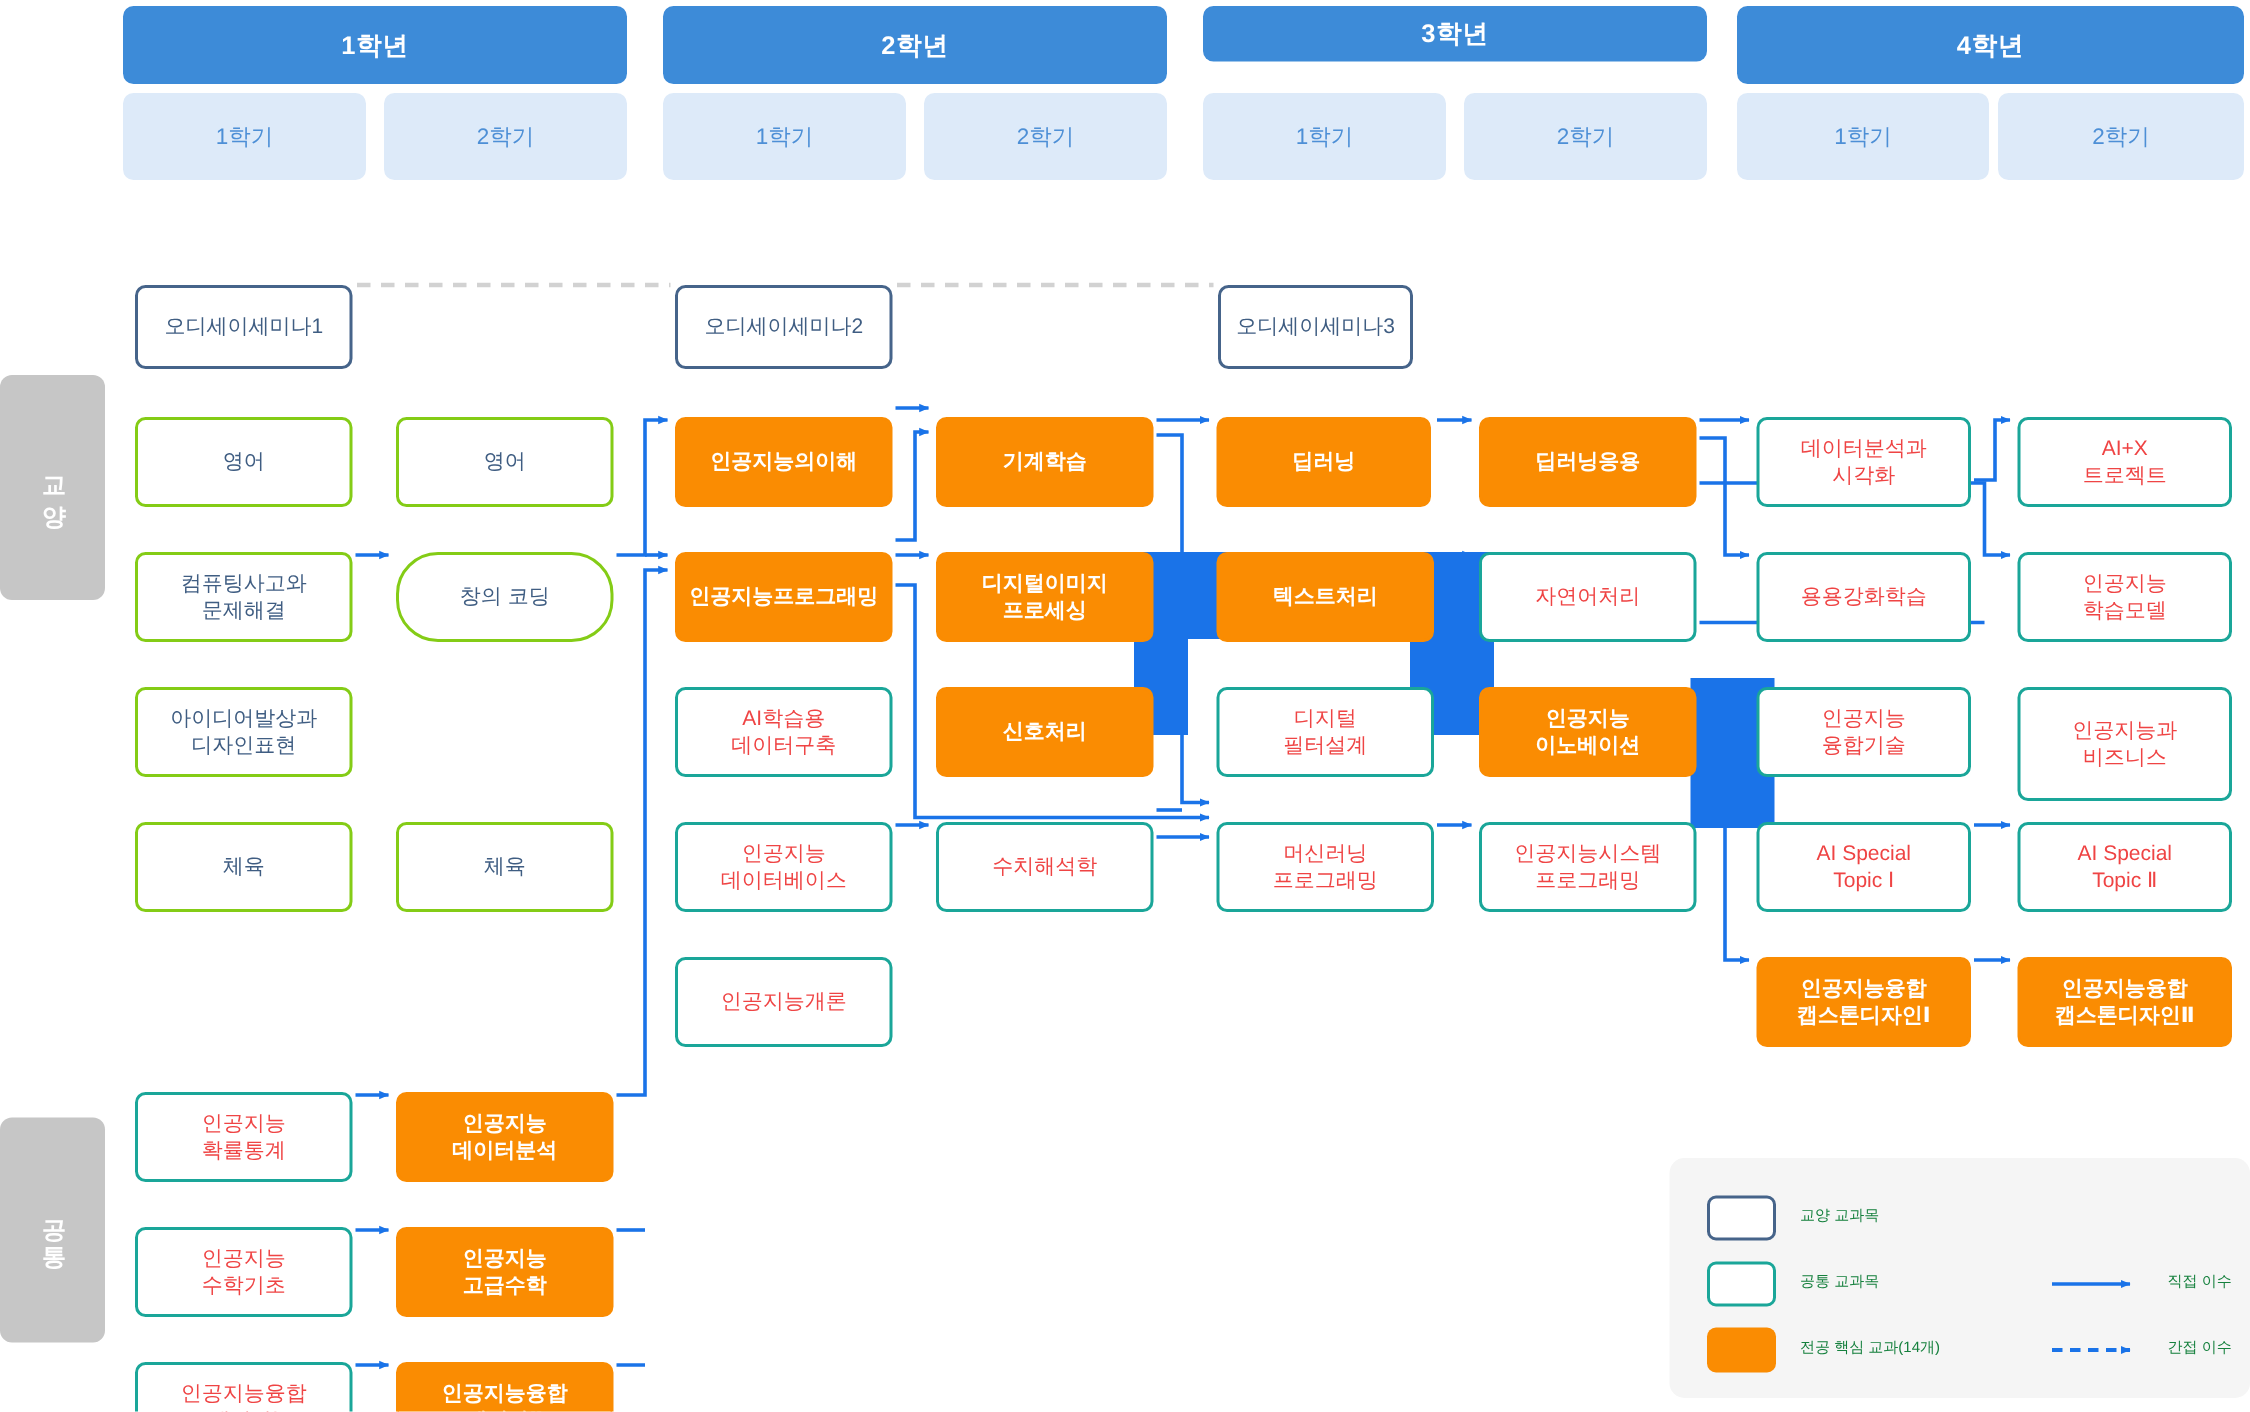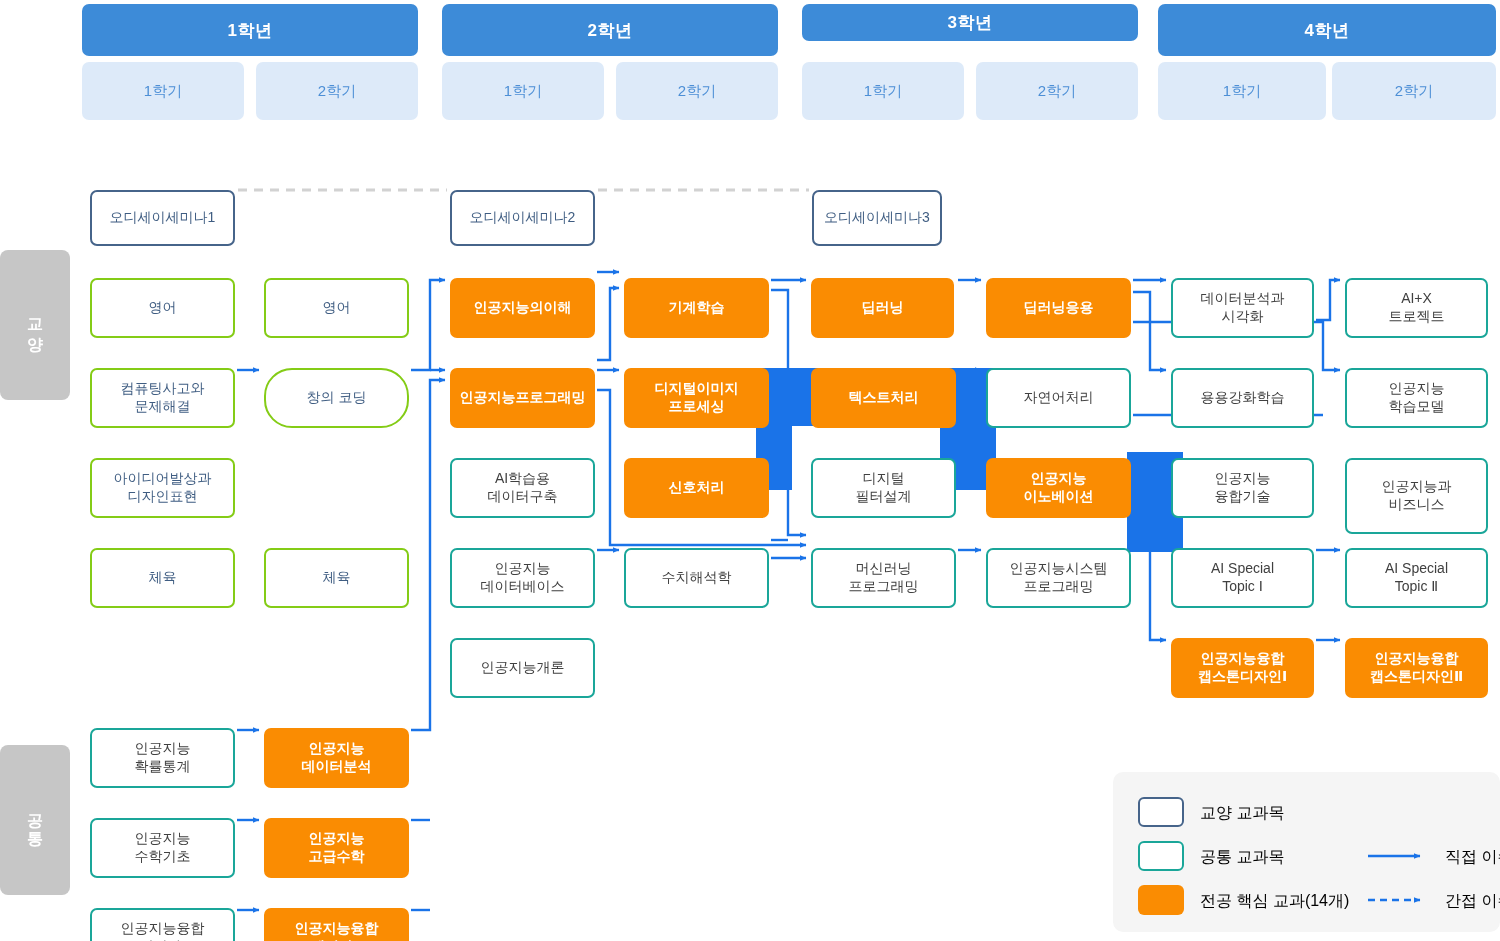--- a/index.html
+++ b/index.html
@@ -31,36 +31,36 @@
   }
   .rail span{writing-mode:vertical-rl;text-orientation:upright;line-height:1.25;letter-spacing:2px;}
 
   
   .node{
     position:absolute;border-radius:7px;box-sizing:border-box;
     display:flex;align-items:center;justify-content:center;text-align:center;
     font-size:14px;line-height:1.28;z-index:5;padding:0 4px;margin-top:28px;
   }
   .node.gyoyang{background:#ffffff;border:2px solid #84cc16;color:#3f5d82;}
-  .node.common{background:#ffffff;border:2px solid #1aa699;color:#404040;}
+  .node.common{background:#ffffff;border:2px solid #1aa699;color:#ef4444;}
   .node.major{background:#fa8c02;border:2px solid #fa8c02;color:#ffffff;font-weight:bold;}
   .node.seminar{background:#ffffff;border:2px solid #46648a;color:#3f5d82;}
 
   
   #wires{position:absolute;left:0;top:0;width:1500px;height:941px;z-index:2;}
 
   
   .legend{
     position:absolute;background:#f5f5f5;border-radius:10px;
   }
   .lg-swatch{position:absolute;border-radius:6px;box-sizing:border-box;}
   .lg-swatch.gy{background:#ffffff;border:2px solid #46648a;}
   .lg-swatch.cm{background:#ffffff;border:2px solid #1aa699;}
   .lg-swatch.mj{background:#fa8c02;}
-  .lg-text{position:absolute;font-size:16px;color:#000000;white-space:nowrap;}
+  .lg-text{position:absolute;font-size:10px;color:#15803d;white-space:nowrap;}
 </style>
 </head>
 <body>
 
 <div id="stage">
 
   <svg id="wires" viewBox="0 0 1500 941">
     <defs>
       <marker id="ah" markerWidth="7" markerHeight="7" refX="6.2" refY="3.2" orient="auto" markerUnits="userSpaceOnUse">
         <path d="M0,0.4 L6.6,3.2 L0,6 z" fill="#1a73e8"></path>

